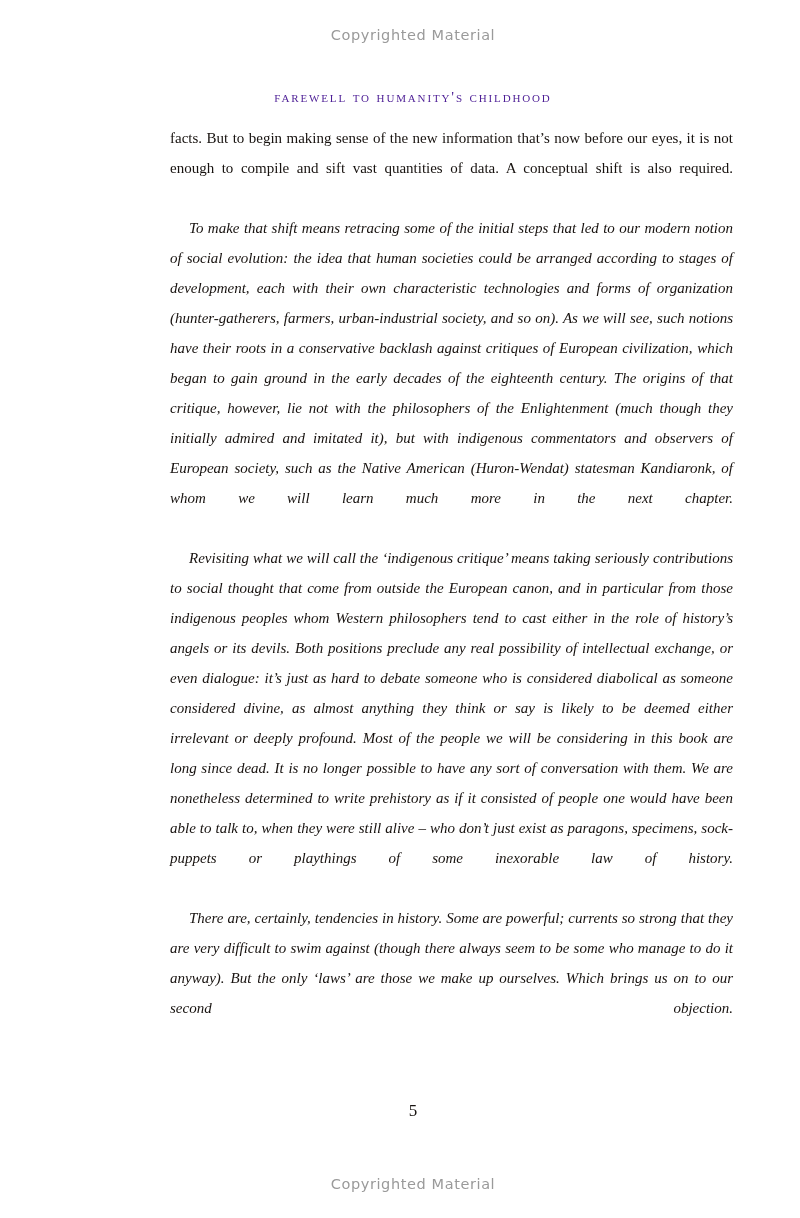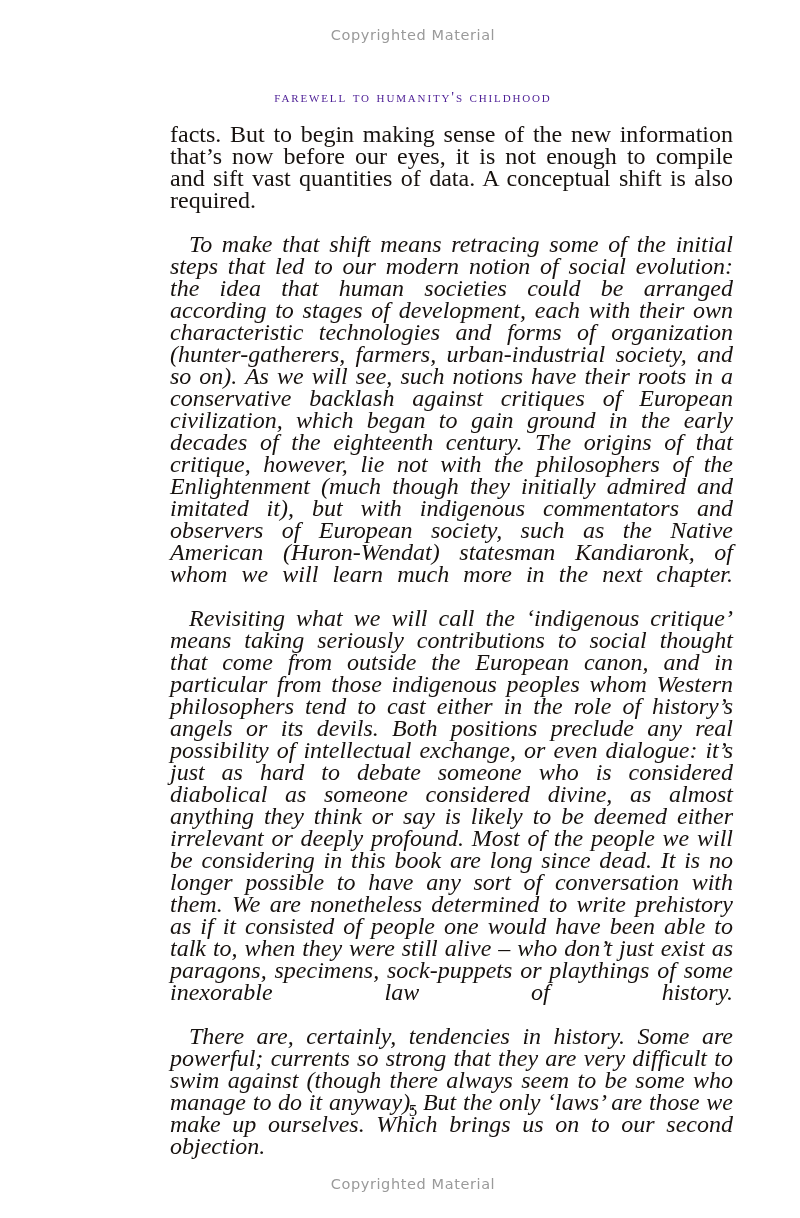--- a/index.html
+++ b/index.html
@@ -51,22 +51,22 @@
 
   
   .textblock {
     position: absolute;
     left: 157px;
     top: 123px;
     width: 563px;
   }
   .para {
     margin: 0;
-    font-size: 24px;
-    line-height: 22px;
+    font-size: 15px;
+    line-height: 30px;
     text-align: justify;
     text-justify: inter-word;
     -webkit-hyphens: none;
     hyphens: none;
     word-spacing: 0.1px;
     color: #17120f;
   }
   .para.indent {
     text-indent: 19px;
     font-style: italic;

